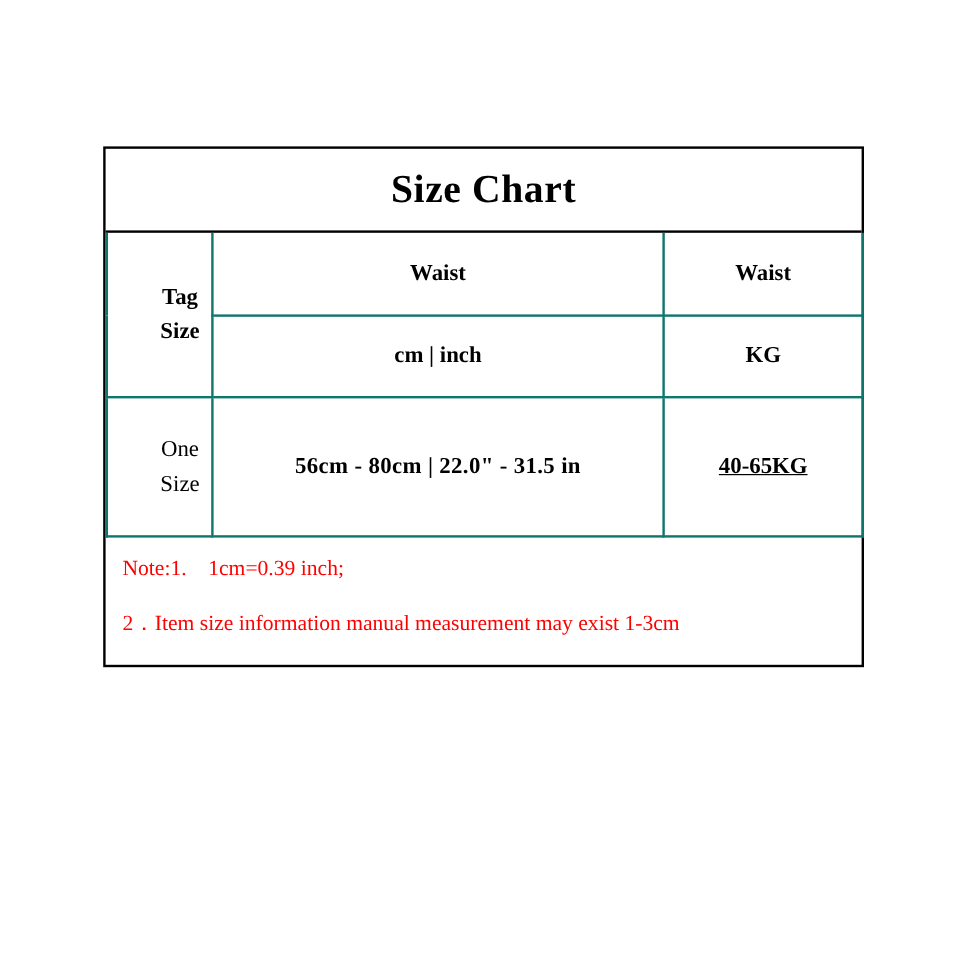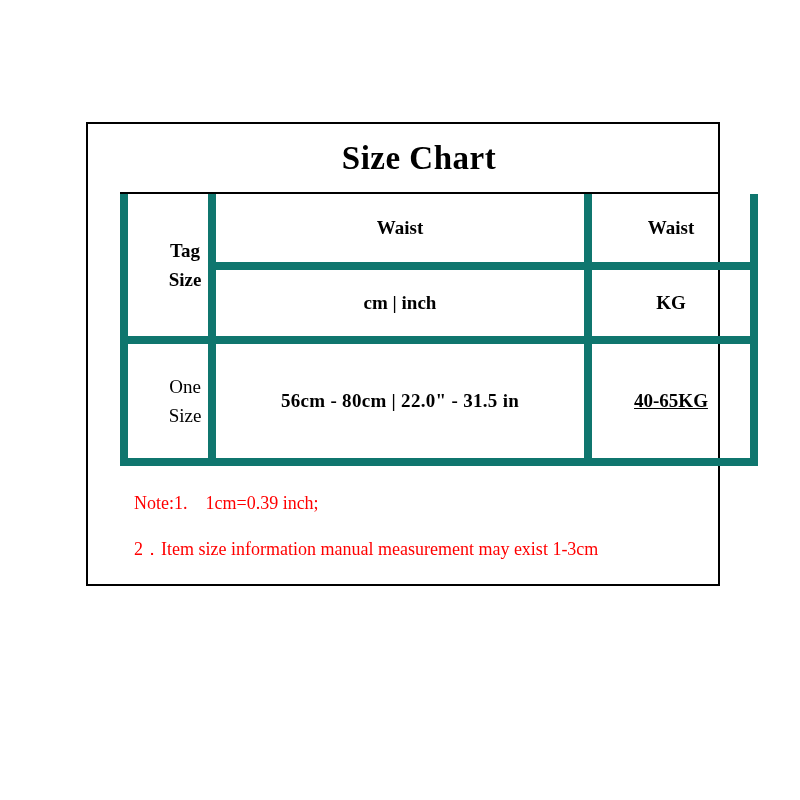--- a/index.html
+++ b/index.html
@@ -17,21 +17,20 @@
   }
 
   .chart-wrap {
     position: absolute;
     left: 86px;
     top: 122px;
     width: 634px;
     border: 2px solid #000000;
     box-sizing: border-box;
     background: #ffffff;
-    padding-left: 32px;
   }
 
   .title-row {
     height: 68px;
     display: flex;
     align-items: center;
     justify-content: center;
     border-bottom: 2px solid #000000;
   }
   .title-text {
@@ -39,21 +38,21 @@
     font-weight: bold;
     letter-spacing: 0.5px;
   }
 
   table.size-table {
     border-collapse: collapse;
     width: 100%;
     table-layout: fixed;
   }
   table.size-table td {
-    border: 8px solid #0f766e;
+    border: 2px solid #0f766e;
     text-align: center;
     vertical-align: middle;
     font-size: 19px;
     font-weight: bold;
     padding: 0;
   }
   table.size-table td.plain {
     font-weight: normal;
   }
   .col-tag { width: 88px; }
@@ -85,21 +84,21 @@
     text-decoration: underline;
   }
 
   .notes {
     padding: 16px 0 20px 14px;
     color: #ff0000;
   }
   .note-line {
     font-size: 18px;
     line-height: 1.0;
-    margin: 12px 0 28px 0;
+    margin: 0 0 28px 0;
     white-space: pre;
   }
   .note-line:last-child { margin-bottom: 6px; }
 </style>
 </head>
 <body>
 
 <div class="chart-wrap">
 
   <div class="title-row">

